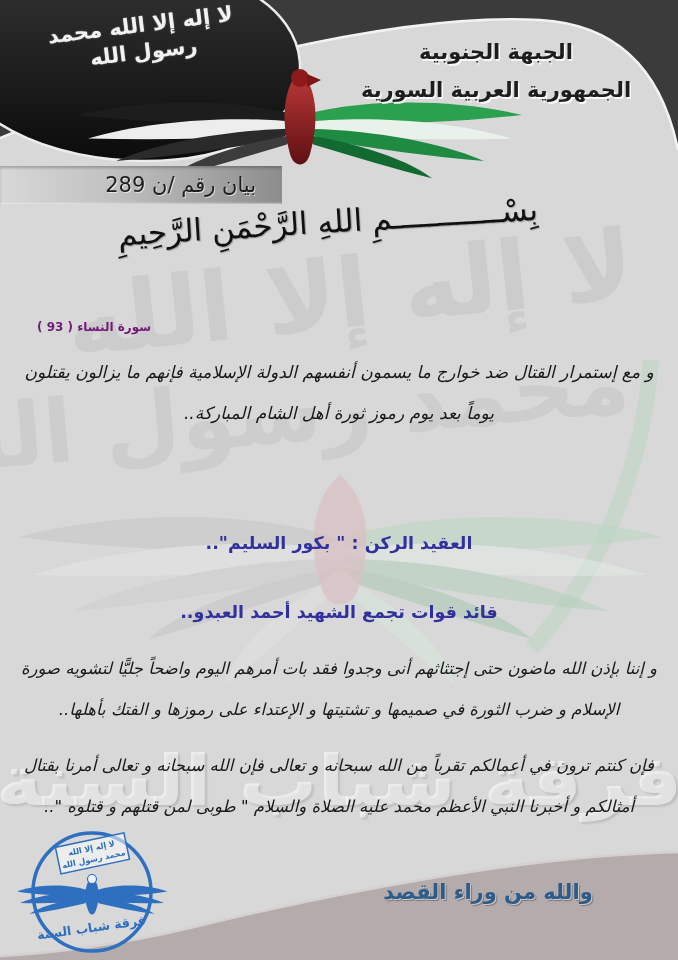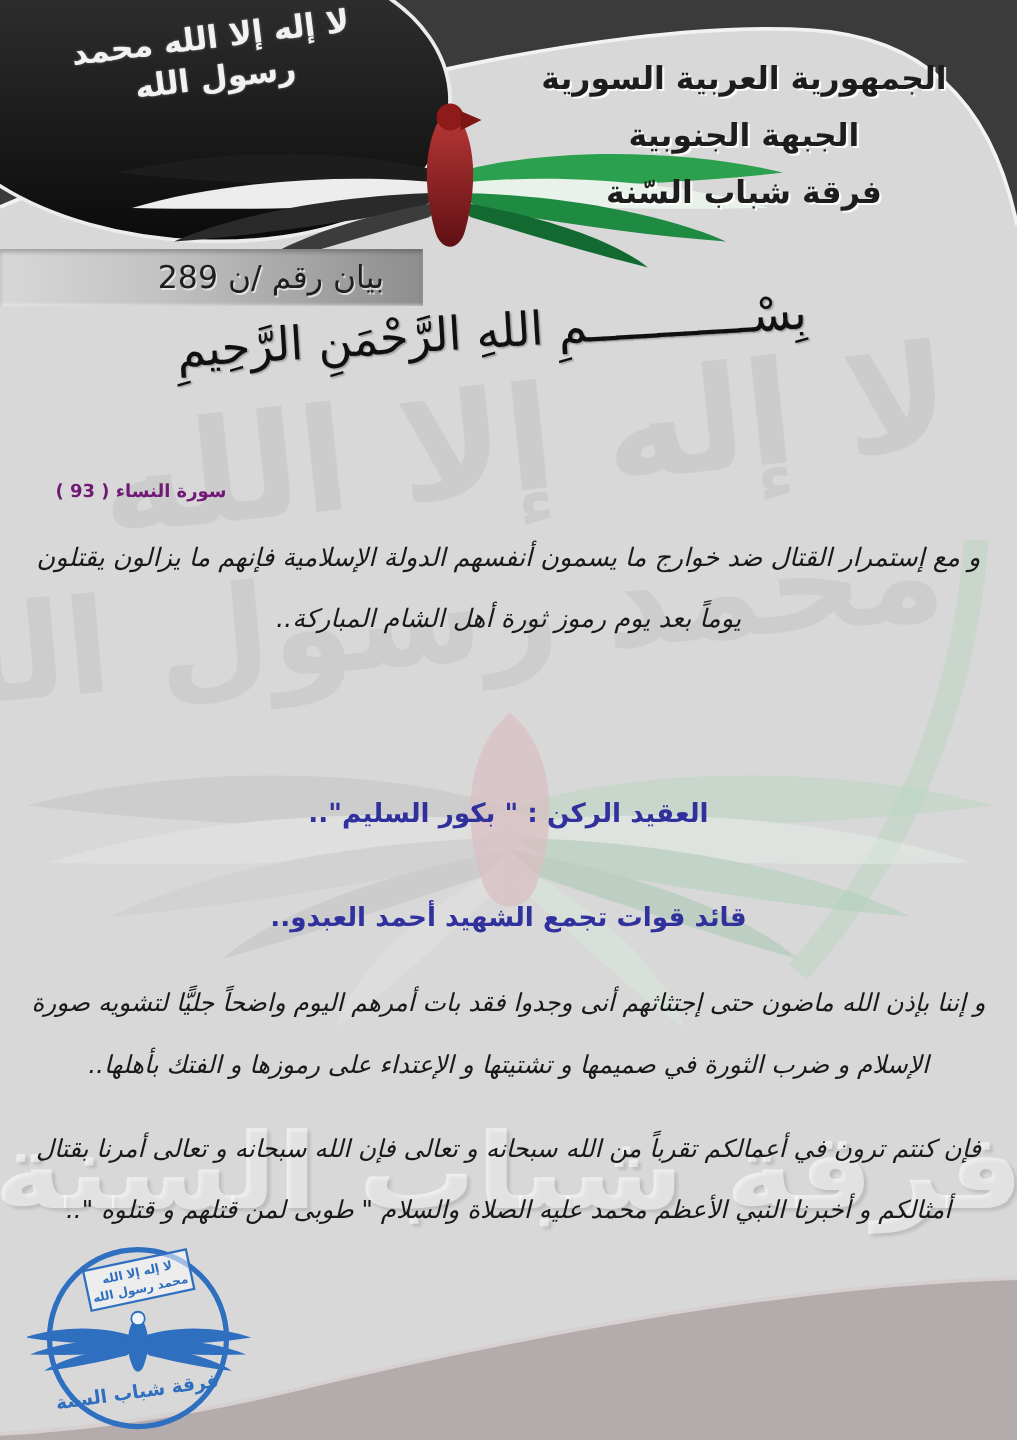--- a/index.html
+++ b/index.html
@@ -121,23 +121,22 @@
       </g>
       <path d="M0,-50 C16,-34 20,-2 10,34 C6,48 -6,48 -10,34 C-20,-2 -16,-34 0,-50 Z" fill="url(#gred)"></path>
       <circle cx="0" cy="-42" r="9" fill="#8e1a1a"></circle>
       <path d="M7,-46 L21,-40 L7,-33 Z" fill="#7e1616"></path>
     </g>
   </svg>
 
   <div class="abs emblem-callig">لا إله إلا الله محمد رسول الله</div>
 
   <div class="abs org-block">
+    <div class="org-line">الجبهة الجنوبية</div>
     <div class="org-line">الجمهورية العربية السورية</div>
-    <div class="org-line">الجبهة الجنوبية</div>
-    <div class="org-line">فرقة شباب السّنة</div>
   </div>
 
   <div class="abs statement-band">
     <span>بيان رقم /ن 289</span>
   </div>
 
   <div class="abs bismillah">بِسْــــــــــــمِ اللهِ الرَّحْمَنِ الرَّحِيمِ</div>
 
   <div class="abs verse-ref">سورة النساء ( 93 )</div>
 
@@ -166,14 +165,15 @@
           <path d="M2,4 C62,-8 150,0 212,30 C150,32 84,32 24,22 Z" fill="#2e6fc0"></path>
           <path d="M2,14 C58,14 136,32 184,66 C132,60 74,46 22,32 Z" fill="#2e6fc0"></path>
         </g>
       </g>
       <path d="M0,-18 C7,-11 9,3 4,16 C2,22 -2,22 -4,16 C-9,3 -7,-11 0,-18 Z" fill="#2e6fc0"></path>
       <circle cx="0" cy="-15" r="4.5" fill="#eef3f9" stroke="#2e6fc0" stroke-width="1.2"></circle>
     </g>
     <text x="74" y="104" transform="rotate(-8 74 104)" font-size="12.5" font-weight="bold" fill="#2e6fc0" text-anchor="middle">فرقة شباب السنة</text>
   </svg>
 
+  <div class="abs closing">والله من وراء القصد</div>
 
 </div>
 
 </body></html>

